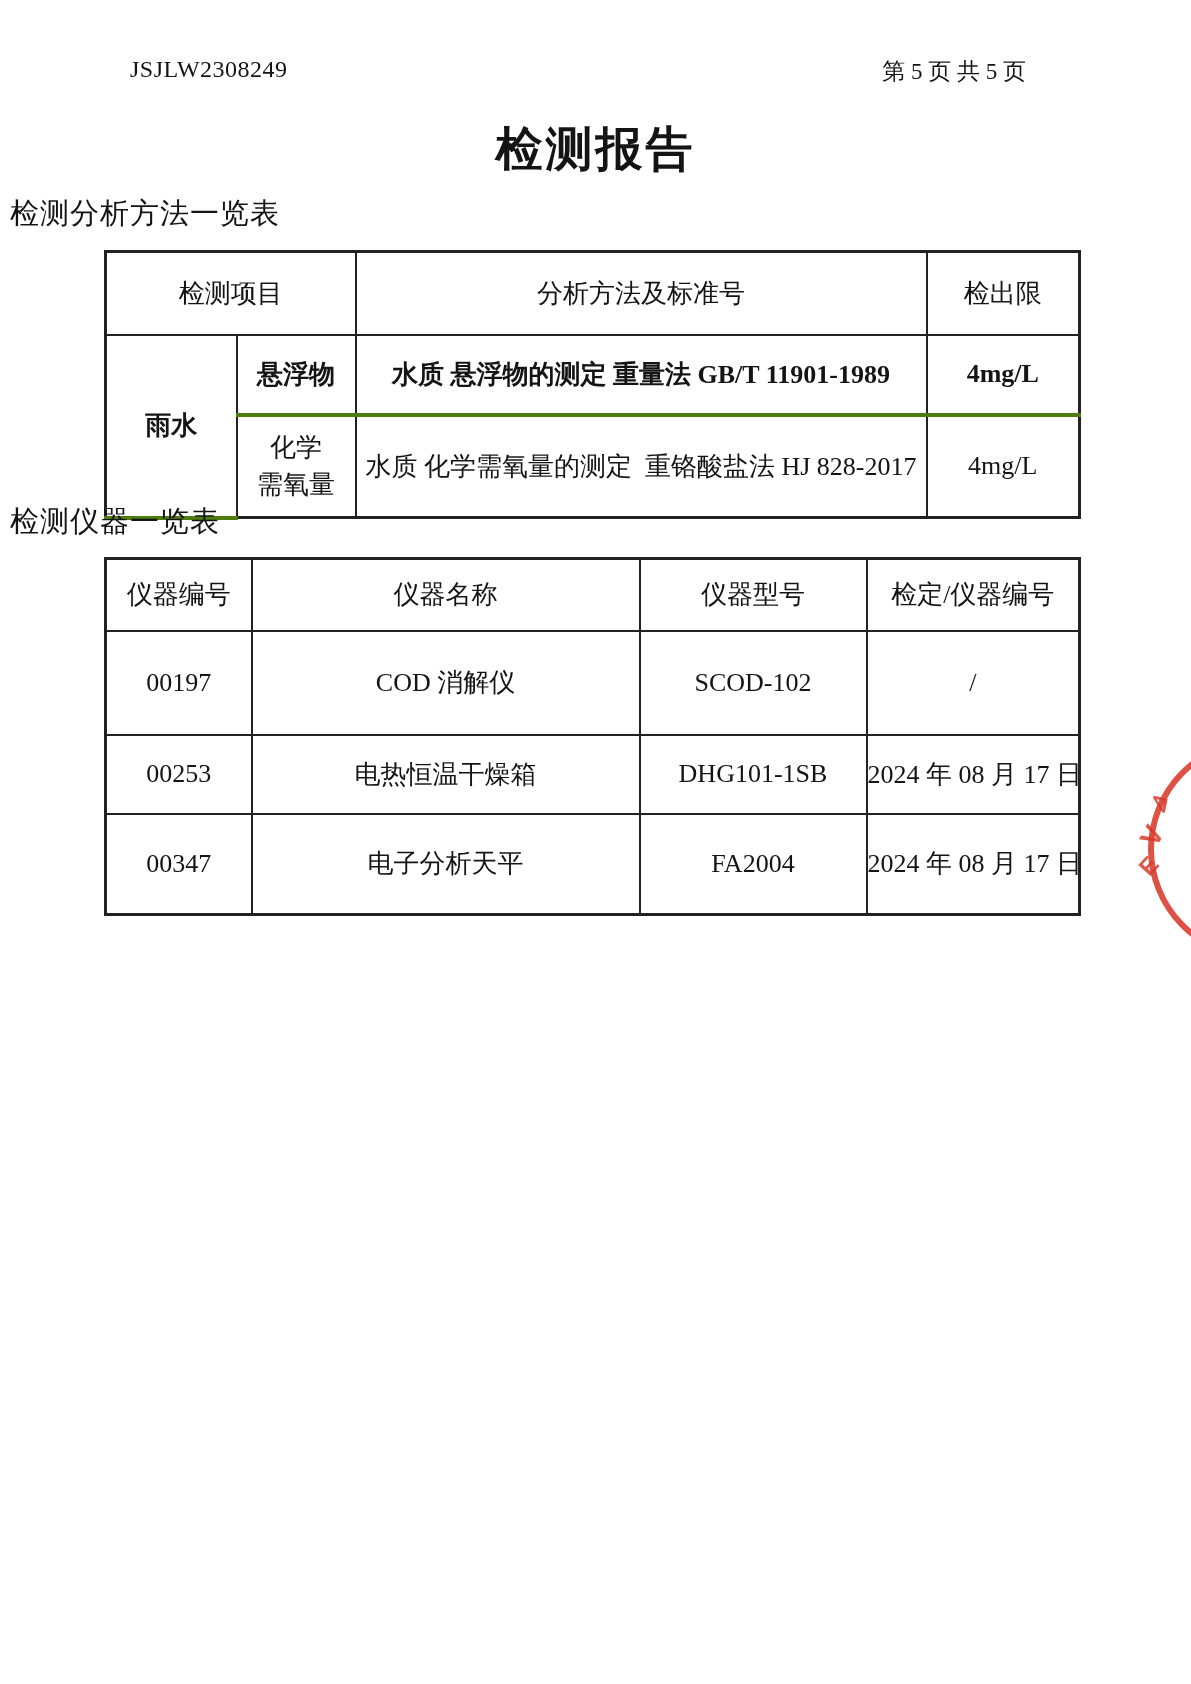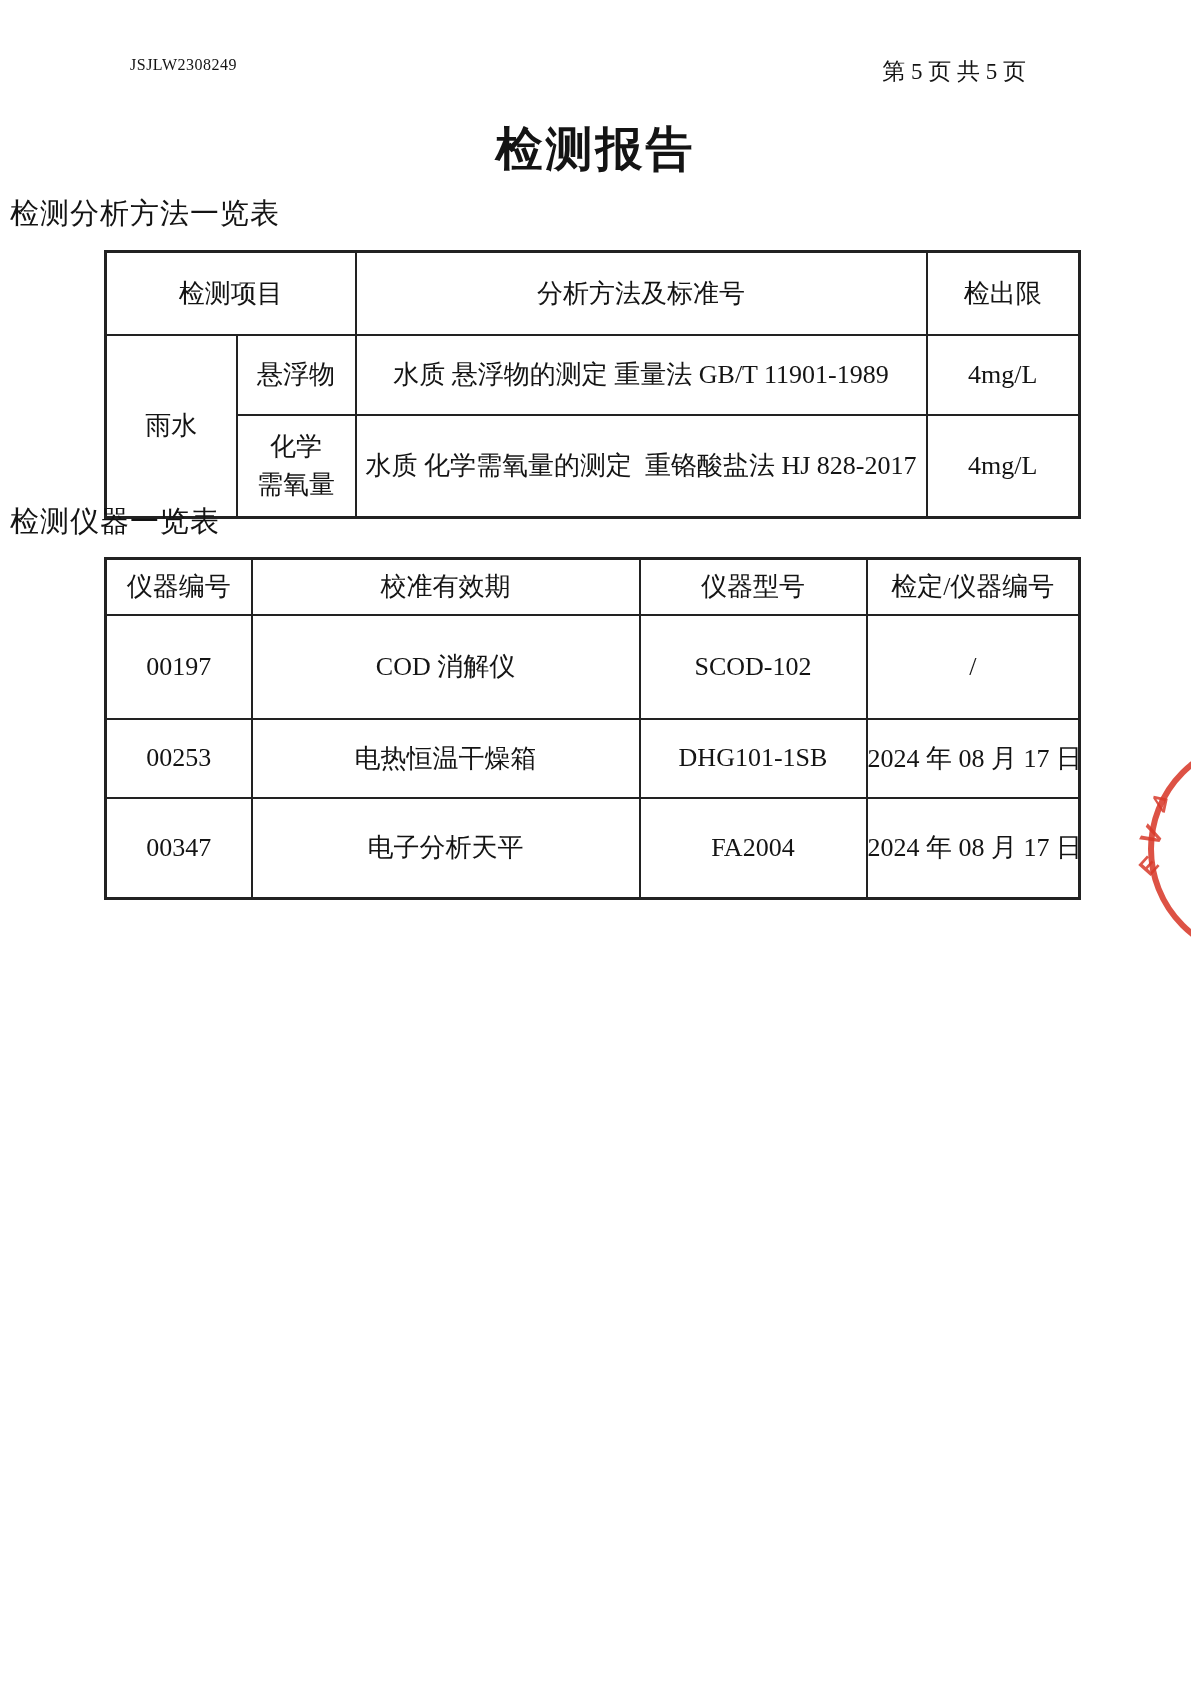--- a/index.html
+++ b/index.html
@@ -6,21 +6,21 @@
   .page {
     position:relative;
     width:1191px; height:1684px;
     background:#ffffff;
     overflow:hidden;
     font-family:"Liberation Serif","DejaVu Serif",serif;
     color:#141414;
   }
   .hdr-left {
     position:absolute; left:130px; top:56px;
-    font-size:16px; letter-spacing:0.5px;
+    font-size:24px; letter-spacing:0.5px;
   }
   .hdr-right {
     position:absolute; right:165px; top:56px;
     font-size:23px;
   }
   .doc-title {
     position:absolute; left:0; top:118px; width:100%;
     text-align:center; font-size:47px; font-weight:bold; letter-spacing:3px;
   }
   .tbl-caption {
@@ -38,21 +38,21 @@
     padding-left:28px;
   }
   .t1 { top:250px; }
   .t2 { top:557px; font-size:25px; }
   table.rpt td {
     border:2px solid #222222;
     text-align:center; vertical-align:middle;
     padding:0;
     overflow:hidden;
   }
-  .t1 .row-divider td { border-bottom:1px solid #4d7c0f; }
+  .t1 .row-divider td { border-bottom:4px solid #4d7c0f;font-weight:bold; }
   td.method-cell { text-align:left; padding-left:12px; white-space:pre-wrap; }
   td.wrap-cell { white-space:pre-line; line-height:1.45; }
   td.nowrap { white-space:nowrap; }
   .end-note {
     position:absolute; left:0; top:883px; width:100%;
     text-align:center; font-size:26px; font-weight:bold; letter-spacing:5px;
   }
   
   .stamp-arc {
     position:absolute;
@@ -116,23 +116,23 @@
   <div class="tbl-caption cap2">检测仪器一览表</div>
 
   <table class="rpt t2">
     <colgroup>
       <col style="width:146px">
         <col style="width:388px">
         <col style="width:227px">
         <col style="width:213px">
     </colgroup>
     <tbody>
-        <tr style="height:56px">
+        <tr style="height:72px">
       <td>仪器编号</td>
-      <td>校准有效期</td>
+      <td>仪器名称</td>
       <td>仪器型号</td>
       <td>检定/仪器编号</td>
     </tr>
     <tr style="height:104px">
       <td>00197</td>
       <td>COD 消解仪</td>
       <td>SCOD-102</td>
       <td class="nowrap">/</td>
     </tr>
     <tr style="height:79px">

